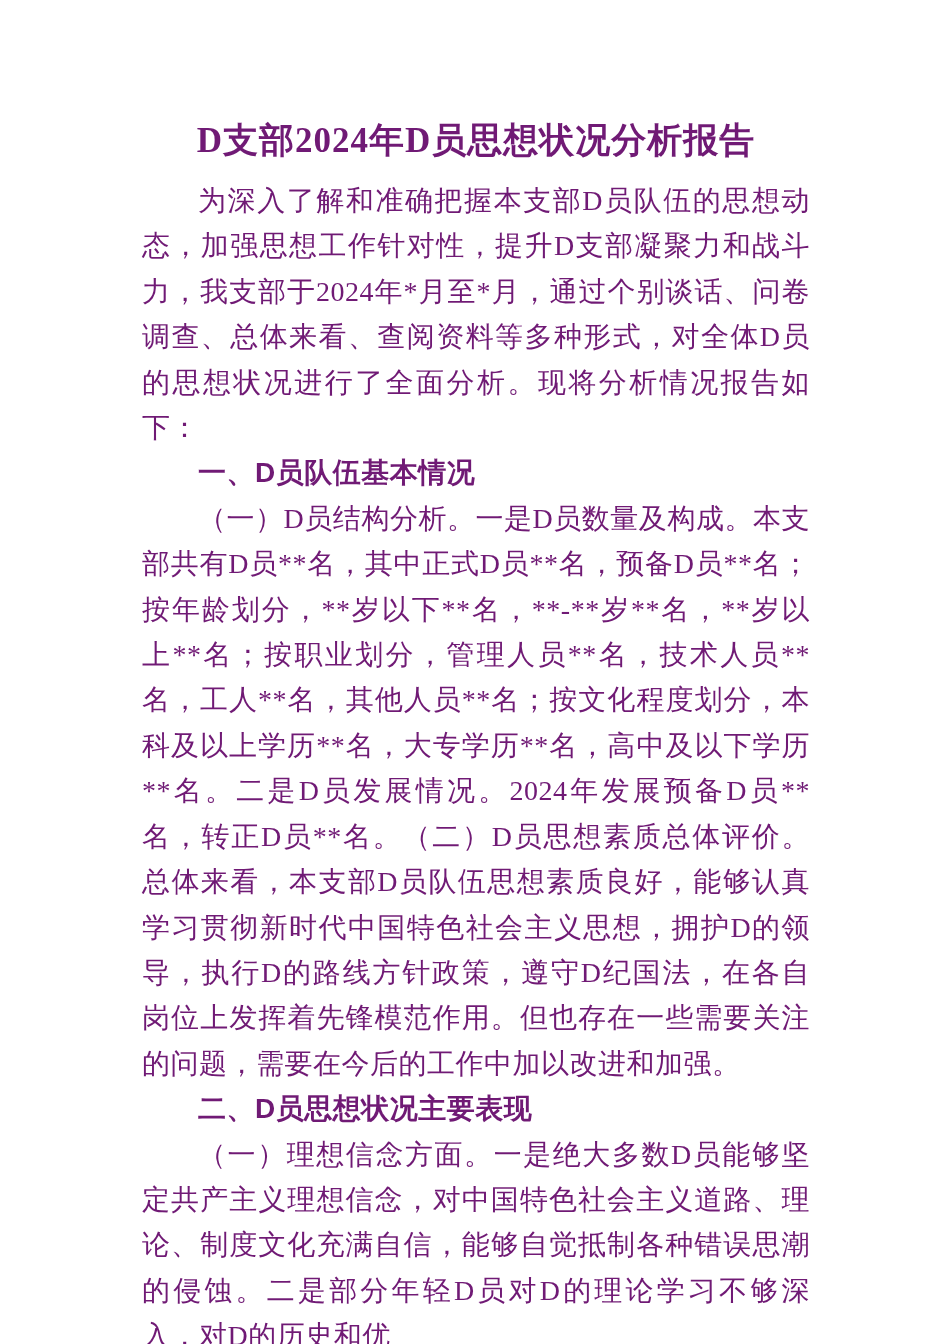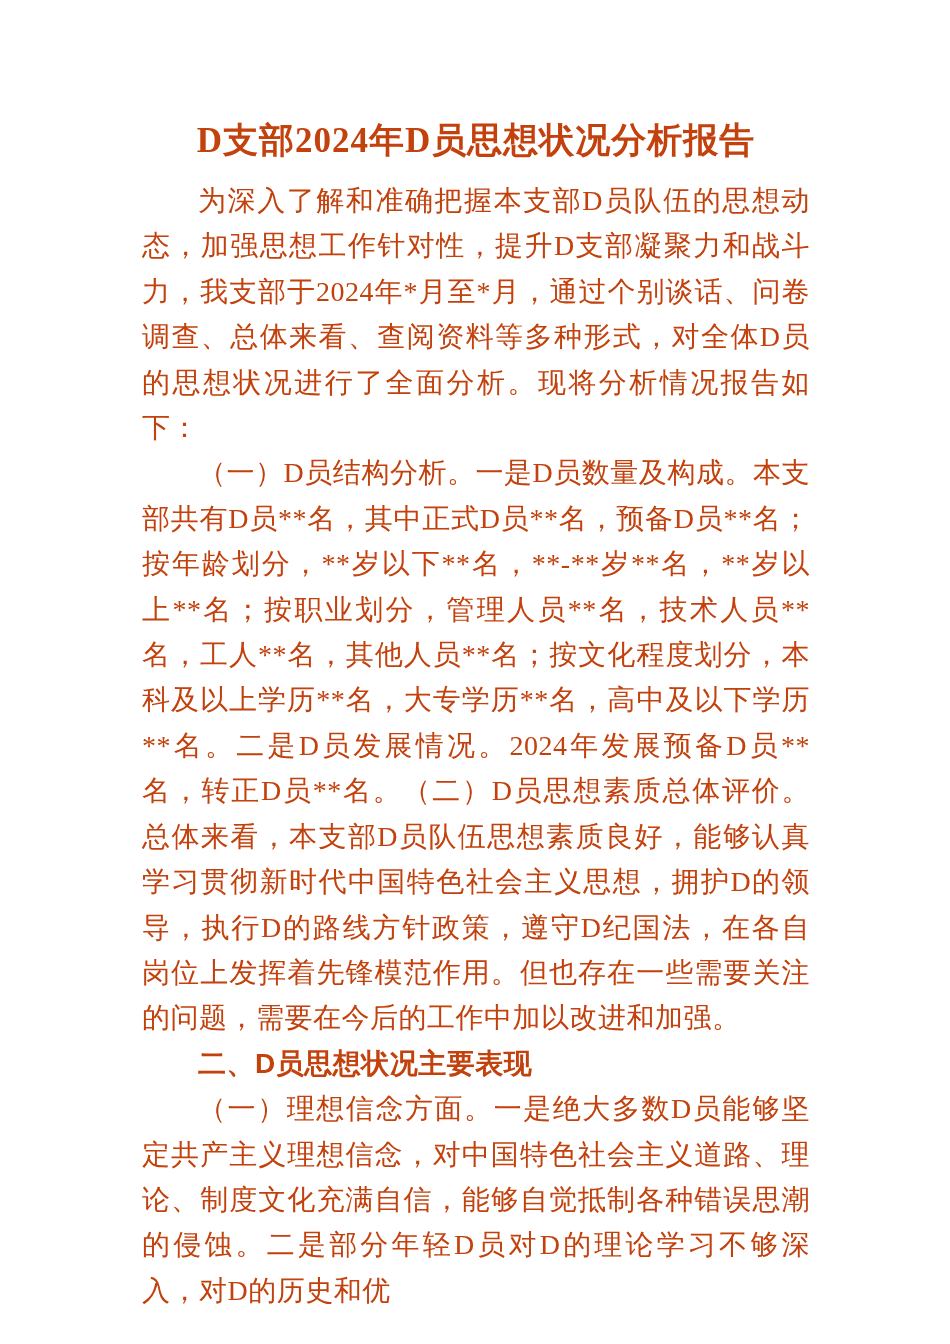--- a/index.html
+++ b/index.html
@@ -11,21 +11,21 @@
     width: 950px;
     height: 1344px;
     overflow: hidden;
   }
   .page {
     box-sizing: border-box;
     width: 950px;
     height: 1344px;
     background: #ffffff;
     padding: 112px 140px 16px 142px;
-    color: #c2410c;
+    color: #701a75;
     font-family: "Liberation Serif", serif;
   }
   .doc-title {
     margin: 0 0 8px 0;
     font-family: "Liberation Serif", serif;
     font-size: 35px;
     font-weight: bold;
     line-height: 58px;
     text-align: center;
     letter-spacing: 1px;
@@ -51,19 +51,20 @@
   }
 </style>
 </head>
 <body>
 
 <div class="page">
   <h1 class="doc-title">D支部2024年D员思想状况分析报告</h1>
 
   <p class="body-para">为深入了解和准确把握本支部D员队伍的思想动态，加强思想工作针对性，提升D支部凝聚力和战斗力，我支部于2024年*月至*月，通过个别谈话、问卷调查、总体来看、查阅资料等多种形式，对全体D员的思想状况进行了全面分析。现将分析情况报告如下：</p>
 
+  <h2 class="section-heading">一、D员队伍基本情况</h2>
 
   <p class="body-para">（一）D员结构分析。一是D员数量及构成。本支部共有D员**名，其中正式D员**名，预备D员**名；按年龄划分，**岁以下**名，**-**岁**名，**岁以上**名；按职业划分，管理人员**名，技术人员**名，工人**名，其他人员**名；按文化程度划分，本科及以上学历**名，大专学历**名，高中及以下学历**名。二是D员发展情况。2024年发展预备D员**名，转正D员**名。（二）D员思想素质总体评价。总体来看，本支部D员队伍思想素质良好，能够认真学习贯彻新时代中国特色社会主义思想，拥护D的领导，执行D的路线方针政策，遵守D纪国法，在各自岗位上发挥着先锋模范作用。但也存在一些需要关注的问题，需要在今后的工作中加以改进和加强。</p>
 
   <h2 class="section-heading">二、D员思想状况主要表现</h2>
 
   <p class="body-para">（一）理想信念方面。一是绝大多数D员能够坚定共产主义理想信念，对中国特色社会主义道路、理论、制度文化充满自信，能够自觉抵制各种错误思潮的侵蚀。二是部分年轻D员对D的理论学习不够深入，对D的历史和优</p>
 </div>
 
 </body></html>

